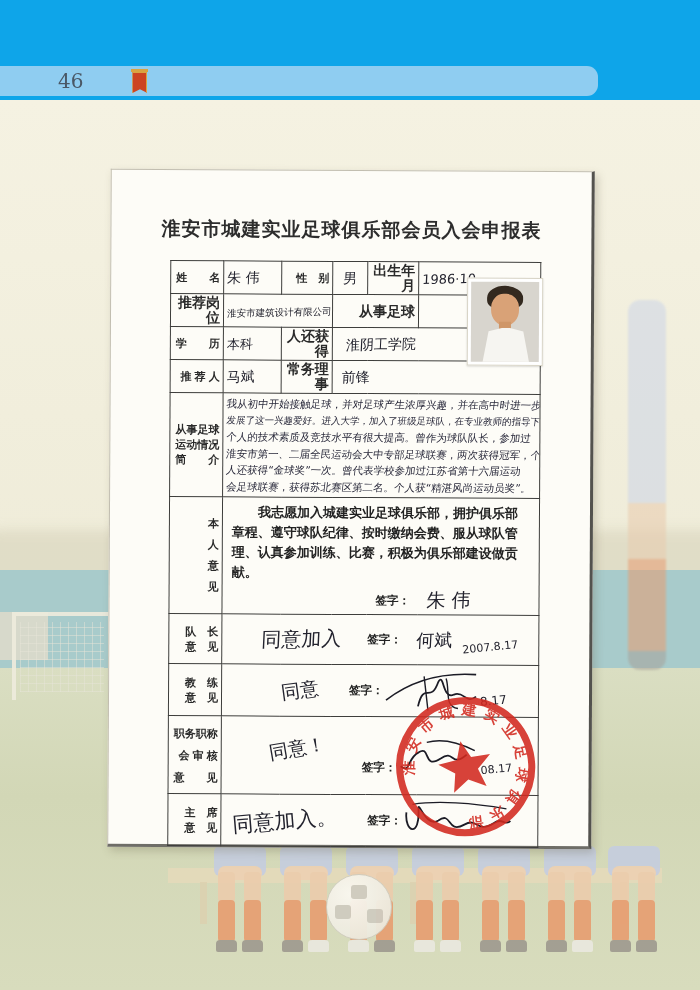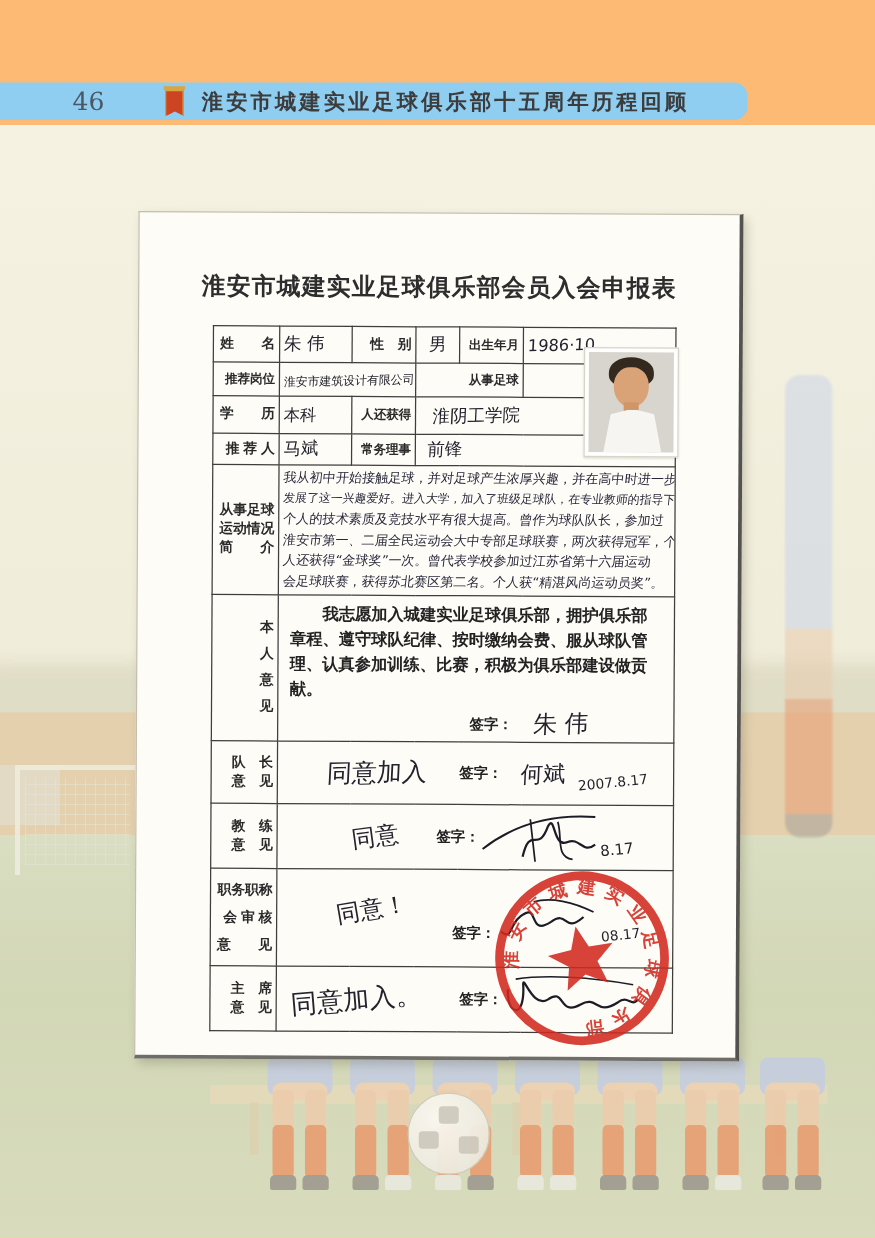--- a/index.html
+++ b/index.html
@@ -1,19 +1,19 @@
 <!DOCTYPE html>
 <html><head>
 <meta charset="utf-8">
 <style>
   * { margin:0; padding:0; box-sizing:border-box; }
   html,body { background:#e8e6d8; }
   body { font-family:"Liberation Sans", sans-serif; }
   .screen { position:relative; width:700px; height:990px; margin:0 auto;
-            background:#fdba74; overflow:hidden; }
+            background:#0ea5e9; overflow:hidden; }
 
   
   .bg-photo { position:absolute; inset:0; }
   .bg-sky { position:absolute; left:0; top:100px; width:700px; height:470px;
             background:linear-gradient(#f5f2e2, #efecd9); }
   .bg-trees { position:absolute; top:530px; height:160px; background:#dcd8c1;
               border-radius:30px; filter:blur(6px); opacity:.75; }
   .bg-trees.left { left:-30px; width:170px; }
   .bg-trees.right { left:570px; width:170px; }
   .bg-field { position:absolute; left:0; top:668px; width:700px; height:322px;
@@ -71,21 +71,21 @@
            border:1px solid #c2beb0; border-right:3px solid #53524e;
            border-bottom:3px solid #6e6d67; box-shadow:3px 4px 8px rgba(90,85,60,.25); }
   .form-title { position:absolute; left:0; top:46px; width:100%; text-align:center;
                 font-size:19px; font-weight:700; color:#2d2d2d; letter-spacing:1px; }
 
   table.form { position:absolute; left:59px; top:90px; border-collapse:collapse;
                table-layout:fixed; width:370px; }
   table.form td { border:1.5px solid #3e3e3c; padding:1px 3px; vertical-align:middle;
                   overflow:hidden; }
   td.lbl { font-size:11px; font-weight:700; color:#2a2a2a; text-align:right; line-height:15px; }
-  td.lbl.sm { font-size:10px; letter-spacing:0; }
+  td.lbl.sm { font-size:14px; letter-spacing:0; }
   .hw { font-family:"DejaVu Sans", sans-serif; color:#23232e; transform:rotate(-1.5deg) skewX(-4deg);
         display:inline-block; font-weight:500; }
   .hw-line { font-family:"DejaVu Sans", sans-serif; color:#28283a; font-size:10.5px;
              line-height:16.5px; transform:skewX(-6deg); white-space:nowrap; font-weight:500; }
   .intro-cell { padding:2px 4px 0 6px; }
   .opinion-text { font-size:13px; font-weight:600; color:#222; line-height:20px;
                   padding:4px 6px 0 6px; }
   .sign-row { display:flex; align-items:center; }
   .sign-label { font-size:11.5px; font-weight:700; color:#222; white-space:nowrap; }
   .date-hw { font-family:"DejaVu Sans", sans-serif; color:#23232e; transform:rotate(-6deg); }
@@ -233,21 +233,20 @@
       <div class="patch" style="left:40px;top:34px"></div>
     </div>
   </div>
 
   <div class="header-band">
     <span class="page-number">46</span>
     <span class="pennant">
       <span class="bar"></span>
         <span class="body"></span>
     </span>
-    <span class="header-title">淮安市城建实业足球俱乐部十五周年历程回顾</span>
   </div>
 
   <div class="paper">
     <div class="form-title">淮安市城建实业足球俱乐部会员入会申报表</div>
 
     <table class="form">
       <colgroup>
         <col style="width:53px">
           <col style="width:58px">
           <col style="width:51px">

